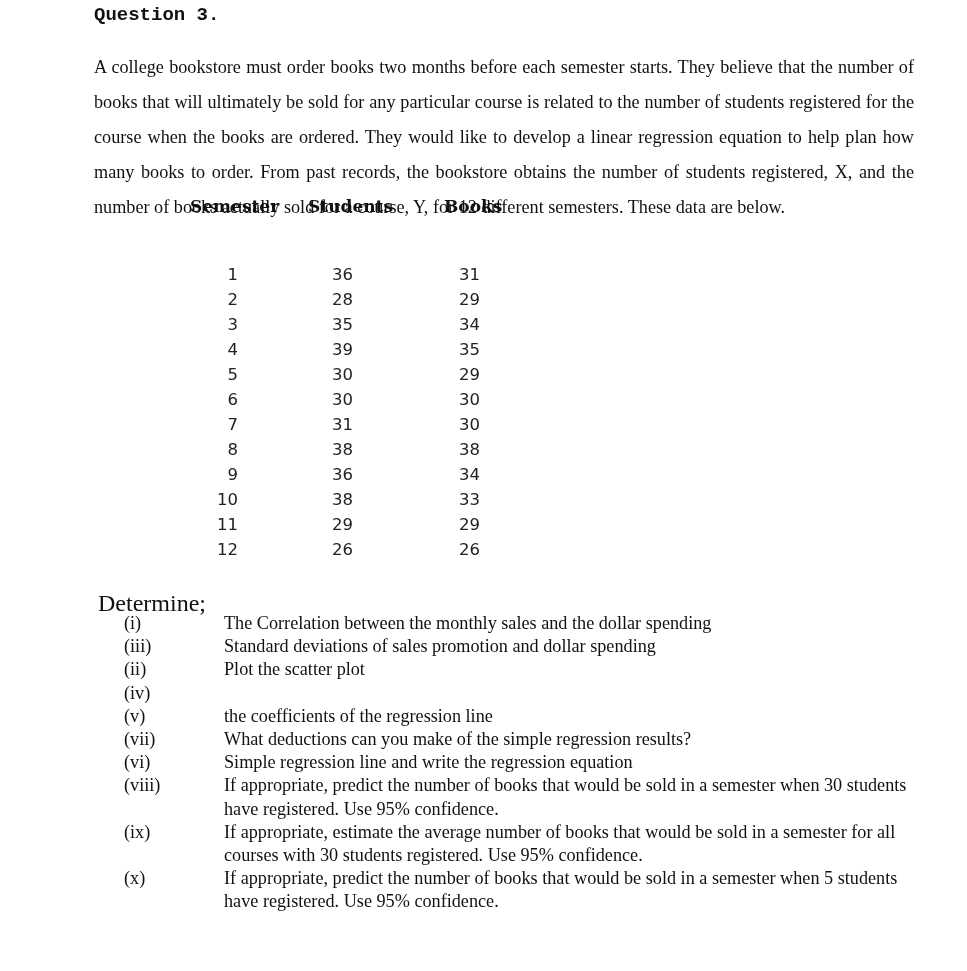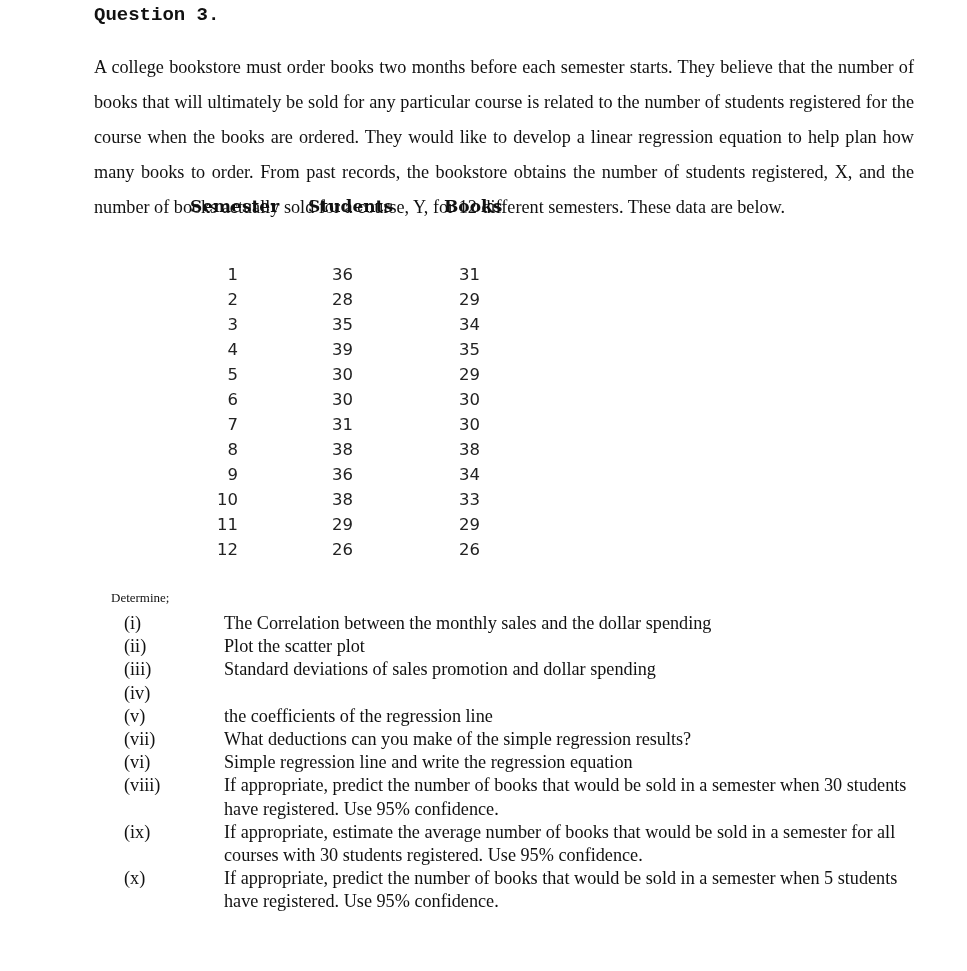--- a/index.html
+++ b/index.html
@@ -2,21 +2,21 @@
 <html><head>
 <meta charset="utf-8">
 <style>
   html, body { margin:0; padding:0; background:#ffffff; }
   body { width:967px; height:971px; position:relative; overflow:hidden; color:#111; font-family:"Liberation Serif", serif; }
   .q-title { position:absolute; left:94px; top:4px; font-size:19px; font-weight:bold;font-family:Liberation Mono, monospace; }
   .para { position:absolute; left:94px; top:50px; width:820px; font-size:18.2px; line-height:35px; text-align:justify; }
   .tbl-head { position:absolute; top:196px; font-family:"DejaVu Serif", serif; font-weight:bold; font-size:17px; }
   .col { position:absolute; top:262px; font-family:"DejaVu Sans", sans-serif; font-size:16.5px; line-height:25px; text-align:right; color:#222; }
   .col div { height:25px; }
-  .det { position:absolute; left:111px; top:590px; font-size:13px;font-family:Liberation Serif, serif; }
+  .det { position:absolute; left:98px; top:590px; font-size:24px;font-family:Liberation Serif, serif; }
   .items { position:absolute; left:94px; top:612px; width:830px; font-size:18.2px; line-height:23.2px; }
   .item { display:flex; }
   .num { width:94px; padding-left:30px; box-sizing:border-box; flex:none; }
   .txt { flex:1; width:726px;margin-left:36px; }
   sup { font-size:11px; vertical-align:top; position:relative; top:-2px; }
 </style>
 </head>
 <body>
 
 <div class="q-title">Question 3.</div>
@@ -72,26 +72,26 @@
 </div>
 
 <div class="det">Determine;</div>
 
 <div class="items">
   <div class="item">
     <span class="num">(i)</span>
     <span class="txt">The Correlation between the monthly sales and the dollar spending</span>
   </div>
   <div class="item">
+    <span class="num">(iii)</span>
+    <span class="txt">Standard deviations of sales promotion and dollar spending</span>
+  </div>
+  <div class="item">
     <span class="num">(ii)</span>
     <span class="txt">Plot the scatter plot</span>
-  </div>
-  <div class="item">
-    <span class="num">(iii)</span>
-    <span class="txt">Standard deviations of sales promotion and dollar spending</span>
   </div>
   <div class="item">
     <span class="num">(iv)</span>
   </div>
   <div class="item">
     <span class="num">(v)</span>
     <span class="txt">the coefficients of the regression line</span>
   </div>
   <div class="item">
     <span class="num">(vii)</span>

